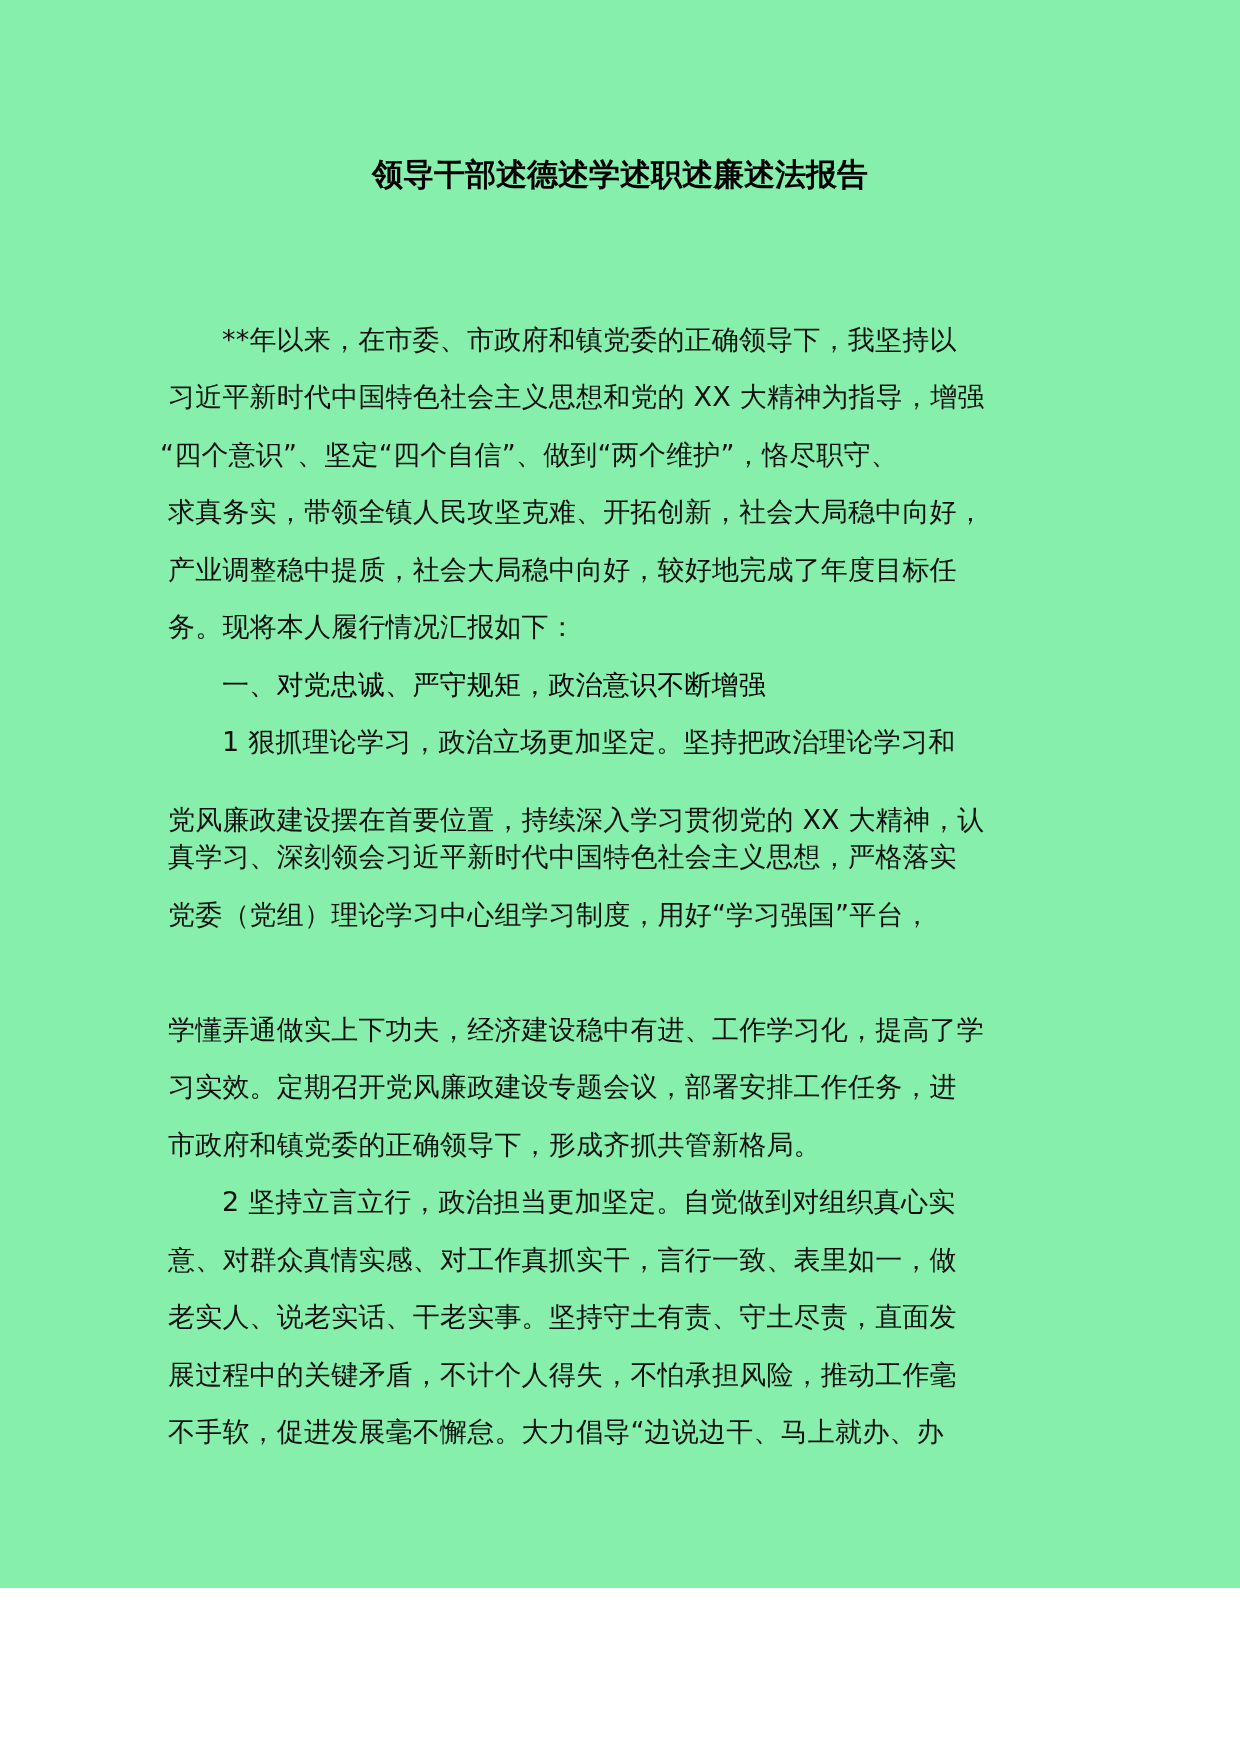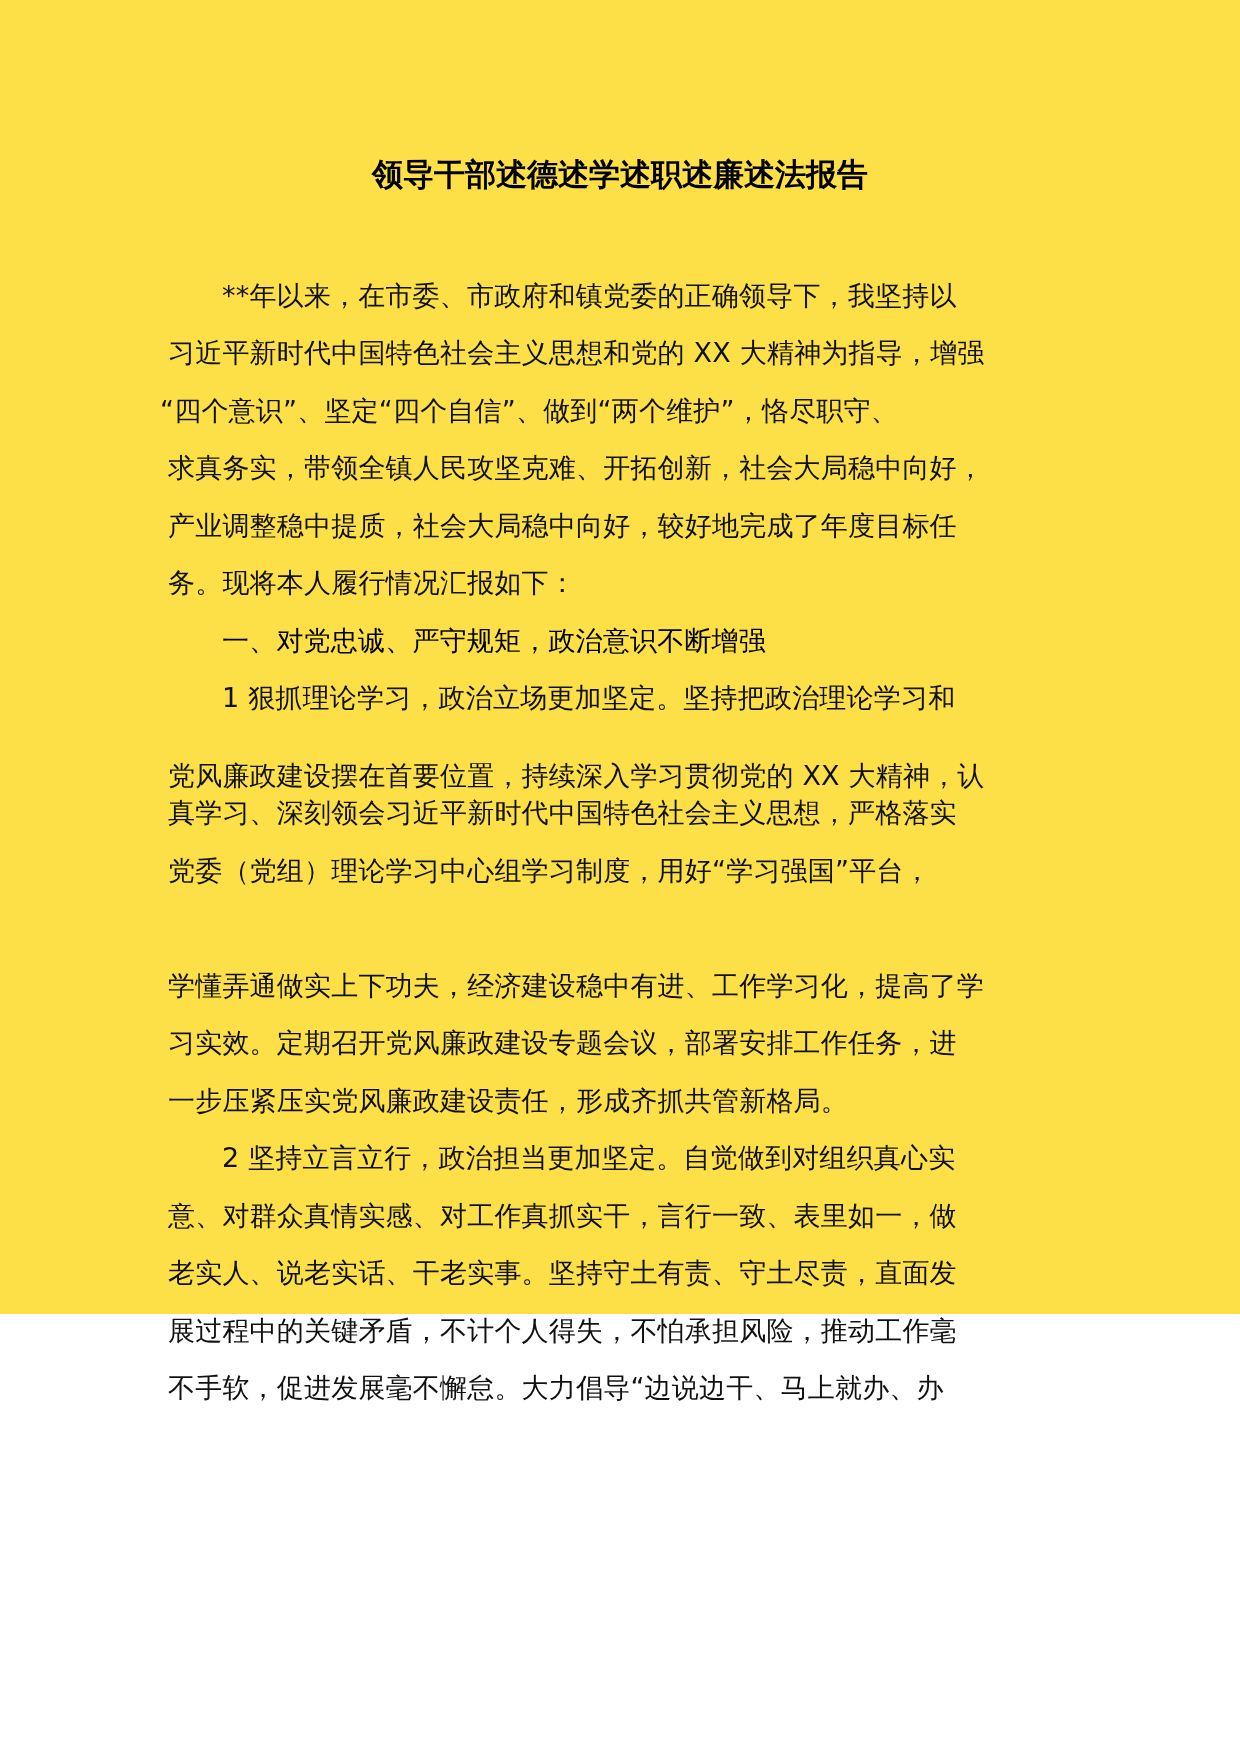--- a/index.html
+++ b/index.html
@@ -1,22 +1,22 @@
 <!DOCTYPE html>
 <html><head>
 <meta charset="utf-8">
 <style>
   html, body { margin: 0; padding: 0; background: #ffffff; }
   body { width: 1240px; height: 1754px; position: relative; overflow: hidden;
          font-family: "DejaVu Sans", "Liberation Sans", sans-serif; color: #111111; }
-  .page { position: absolute; left: 0; top: 0; width: 1240px; height: 1314px; background: #fde047; }
+  .page { position: absolute; left: 0; top: 0; width: 1240px; height: 1588px; background: #86efac; }
   .title { position: absolute; left: 0; width: 1240px; top: 152px; text-align: center;
            font-size: 31px; font-weight: bold; letter-spacing: 0px; color: #000; line-height: 44px; }
   .line { position: absolute; left: 168px; width: 800px; font-size: 27px; line-height: 40px;
-          white-space: nowrap; color: #111; letter-spacing: 0.2px; }
+          white-space: nowrap; color: #111; letter-spacing: 0.2px; margin-top: 44px; }
   .indent { left: 222px; }
   .heading { font-weight: normal; color: #000; }
 </style>
 </head>
 <body>
 
 <div class="page">
   <div class="title">领导干部述德述学述职述廉述法报告</div>
 
   <div class="line indent" style="top:276px">**年以来，在市委、市政府和镇党委的正确领导下，我坚持以</div>
@@ -27,20 +27,20 @@
   <div class="line" style="top:563px">务。现将本人履行情况汇报如下：</div>
 
   <div class="line indent heading" style="top:621px">一、对党忠诚、严守规矩，政治意识不断增强</div>
 
   <div class="line indent" style="top:678px">1 狠抓理论学习，政治立场更加坚定。坚持把政治理论学习和</div>
   <div class="line" style="top:756px">党风廉政建设摆在首要位置，持续深入学习贯彻党的 XX 大精神，认</div>
   <div class="line" style="top:793px">真学习、深刻领会习近平新时代中国特色社会主义思想，严格落实</div>
   <div class="line" style="top:851px">党委（党组）理论学习中心组学习制度，用好“学习强国”平台，</div>
   <div class="line" style="top:966px">学懂弄通做实上下功夫，经济建设稳中有进、工作学习化，提高了学</div>
   <div class="line" style="top:1023px">习实效。定期召开党风廉政建设专题会议，部署安排工作任务，进</div>
-  <div class="line" style="top:1081px">一步压紧压实党风廉政建设责任，形成齐抓共管新格局。</div>
+  <div class="line" style="top:1081px">市政府和镇党委的正确领导下，形成齐抓共管新格局。</div>
 
   <div class="line indent" style="top:1138px">2 坚持立言立行，政治担当更加坚定。自觉做到对组织真心实</div>
   <div class="line" style="top:1196px">意、对群众真情实感、对工作真抓实干，言行一致、表里如一，做</div>
   <div class="line" style="top:1253px">老实人、说老实话、干老实事。坚持守土有责、守土尽责，直面发</div>
   <div class="line" style="top:1311px">展过程中的关键矛盾，不计个人得失，不怕承担风险，推动工作毫</div>
   <div class="line" style="top:1368px">不手软，促进发展毫不懈怠。大力倡导“边说边干、马上就办、办</div>
 </div>
 
 </body></html>

